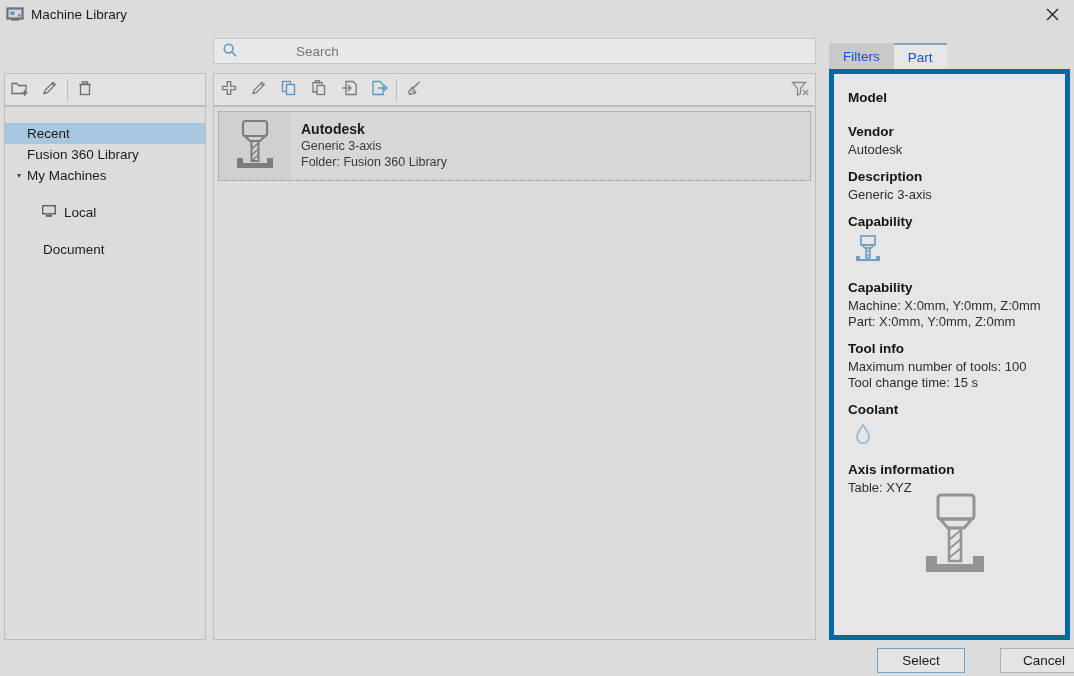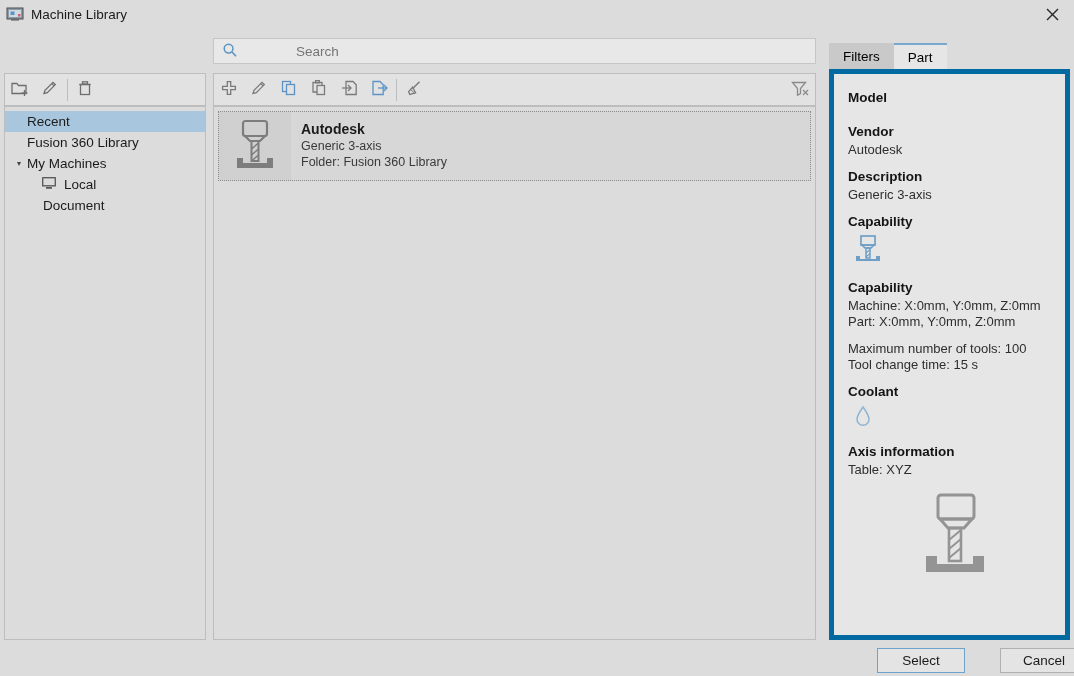--- a/index.html
+++ b/index.html
@@ -36,34 +36,34 @@
   }
   .tb-btn {
     width: 30px; height: 31px;
     display: flex; align-items: center; justify-content: center;
   }
   .tb-sep { width: 1px; height: 22px; background: #bdbdbd; margin: 0 2px; }
 
   .tree-panel {
     position: absolute; left: 4px; top: 106px; width: 202px; height: 534px;
     background: #dcdcdc; border: 1px solid #bdbdbd;
-    padding-top: 4px;
+    padding-top: 16px;
   }
   .tree-item {
     height: 21px; display: flex; align-items: center;
     font-size: 13.5px; color: #1b1b1b;
     padding-left: 8px; cursor: default;
   }
   .tree-item.selected { background: #a8c6dd; }
   .tree-item .arrow {
     width: 12px; display: inline-block; text-align: center;
     font-size: 8px; color: #444; line-height: 1;
   }
   .tree-label { margin-left: 2px; }
-  .indent-2 { padding-left: 36px; }
+  .indent-2 { padding-left: 36px; margin-top: 16px; }
   .monitor-icon { margin-right: 5px; display: block; }
 
   
   .search-box {
     position: absolute; left: 213px; top: 38px; width: 603px; height: 26px;
     background: #e8e8e8; border: 1px solid #c6c6c6;
     display: flex; align-items: center; gap: 47px;
   }
   .search-icon { margin-left: 8px; }
   .search-input {
@@ -100,21 +100,21 @@
   .card-sub { font-size: 12.5px; color: #3a3a3a; margin-top: 2px; }
 
   
   .tabs {
     position: absolute; left: 829px; top: 42px; width: 241px; height: 28px;
     display: flex; align-items: flex-end;
   }
   .tab {
     height: 27px; padding: 0 14px;
     display: flex; align-items: center; justify-content: center;
-    font-size: 13.5px; color: #000000; cursor: default;
+    font-size: 13.5px; color: #1d4ed8; cursor: default;
     background: #c9c9c9;
   }
   .tab.active {
     background: #e6e6e6; border-top: 2px solid #7aa8cc;
     font-weight: normal;
   }
   .info-panel {
     position: absolute; left: 829px; top: 69px; width: 241px; height: 571px;
     background: #e6e6e6; border: 5px solid #0369a1;
     padding: 16px 0 0 14px;
@@ -361,20 +361,21 @@
       </svg>
     </span>
   </div>
   <div class="gap-sm"></div>
 
   <div class="info-h">Capability</div>
   <div class="info-v">Machine: X:0mm, Y:0mm, Z:0mm</div>
   <div class="info-v">Part: X:0mm, Y:0mm, Z:0mm</div>
   <div class="gap-sm"></div>
 
+  <div class="info-h">Tool info</div>
   <div class="info-v">Maximum number of tools: 100</div>
   <div class="info-v">Tool change time: 15 s</div>
   <div class="gap-sm"></div>
 
   <div class="info-h">Coolant</div>
   <div class="icon-row">
     <span>
       <svg width="24" height="26" viewBox="0 0 24 26">
         <path d="M12 3C8.5 8 6 11.5 6 15.2A6 6 0 0 0 18 15.2C18 11.5 15.5 8 12 3z" fill="none" stroke="#8fb4d2" stroke-width="1.5"></path>
       </svg>

